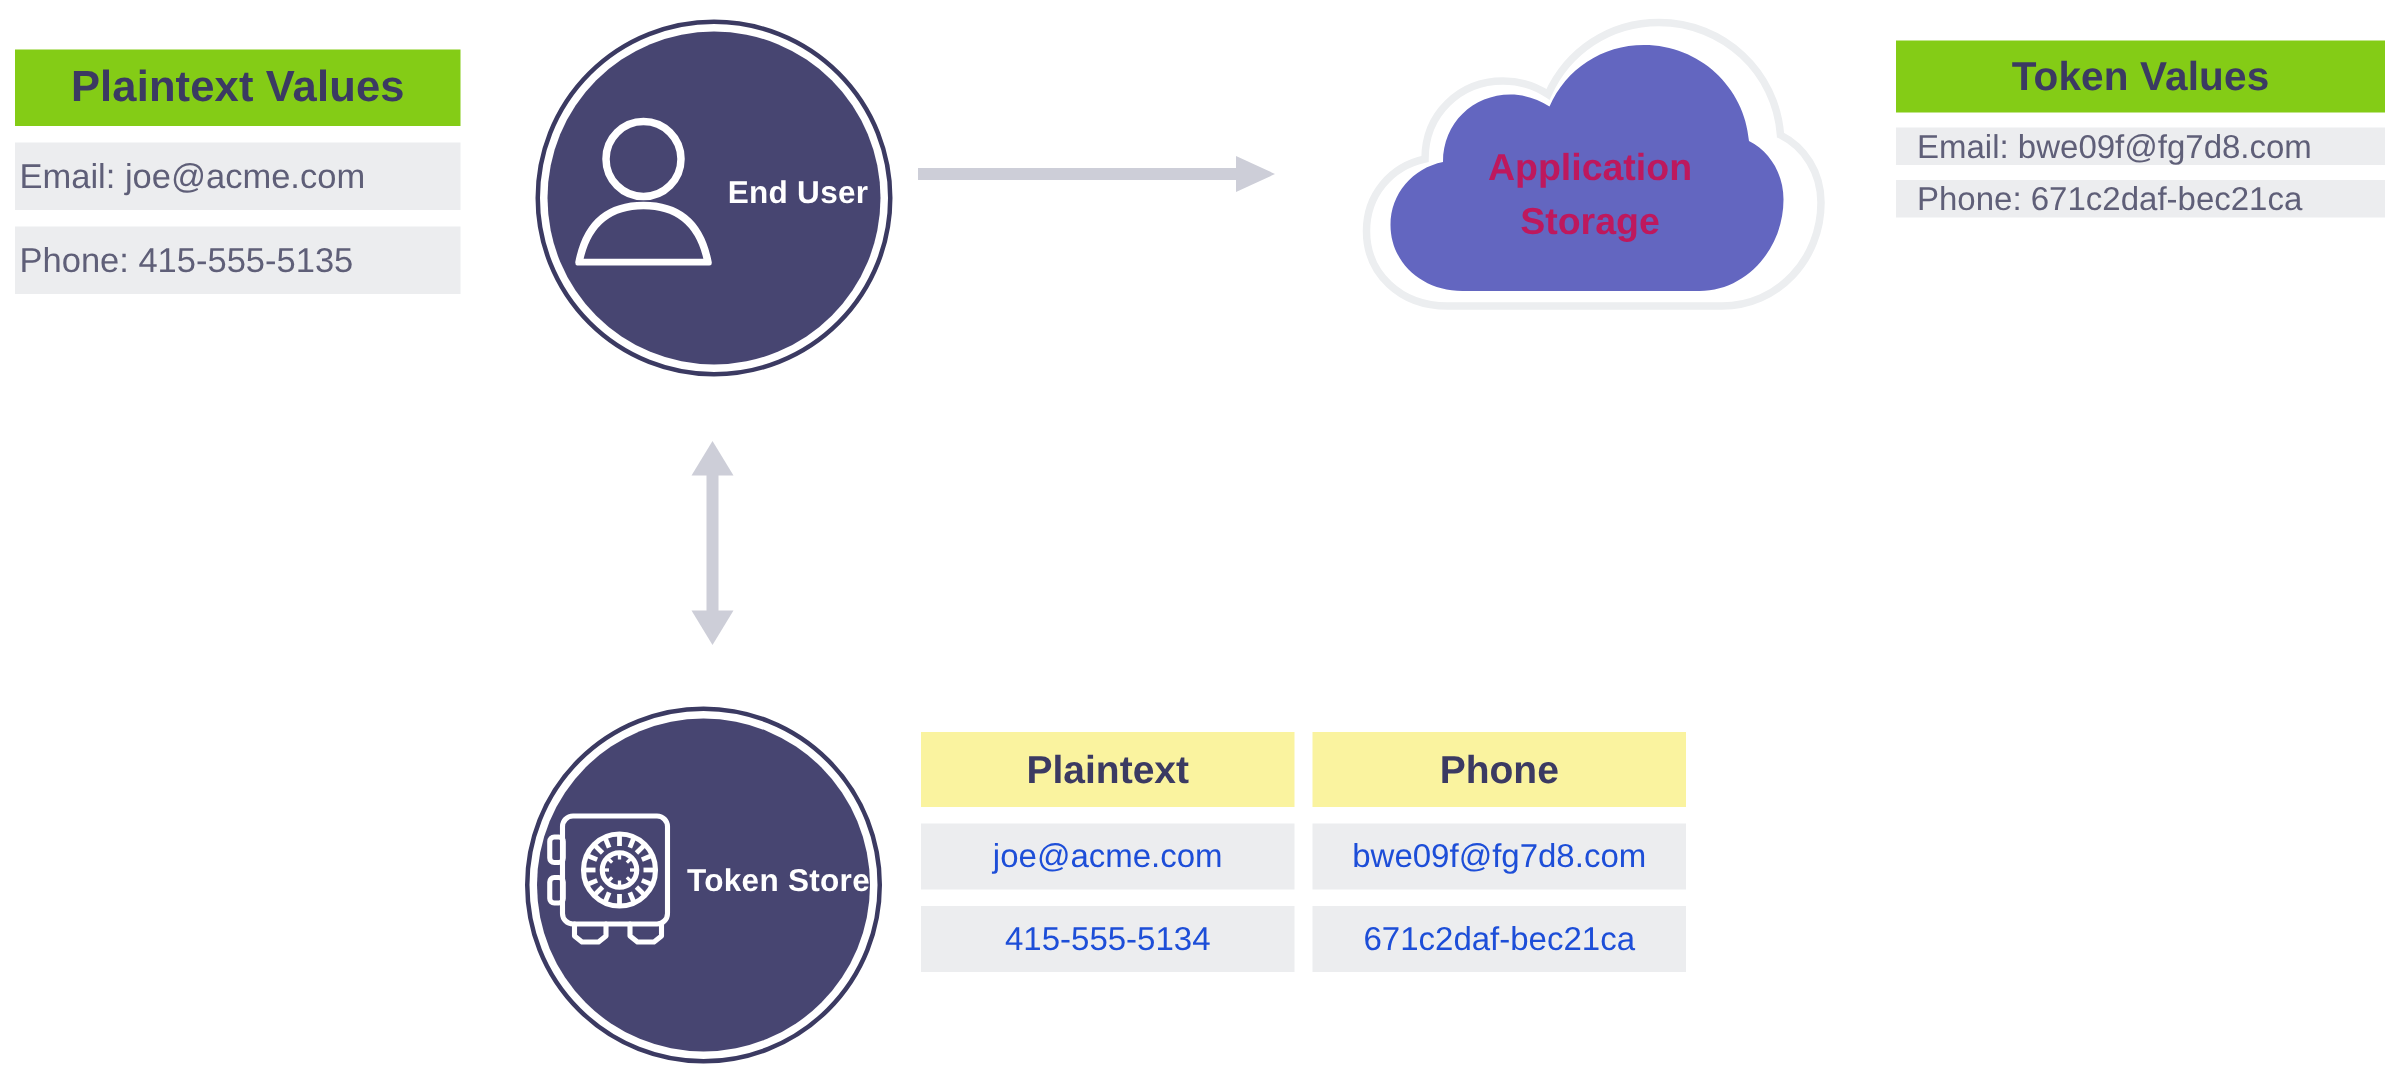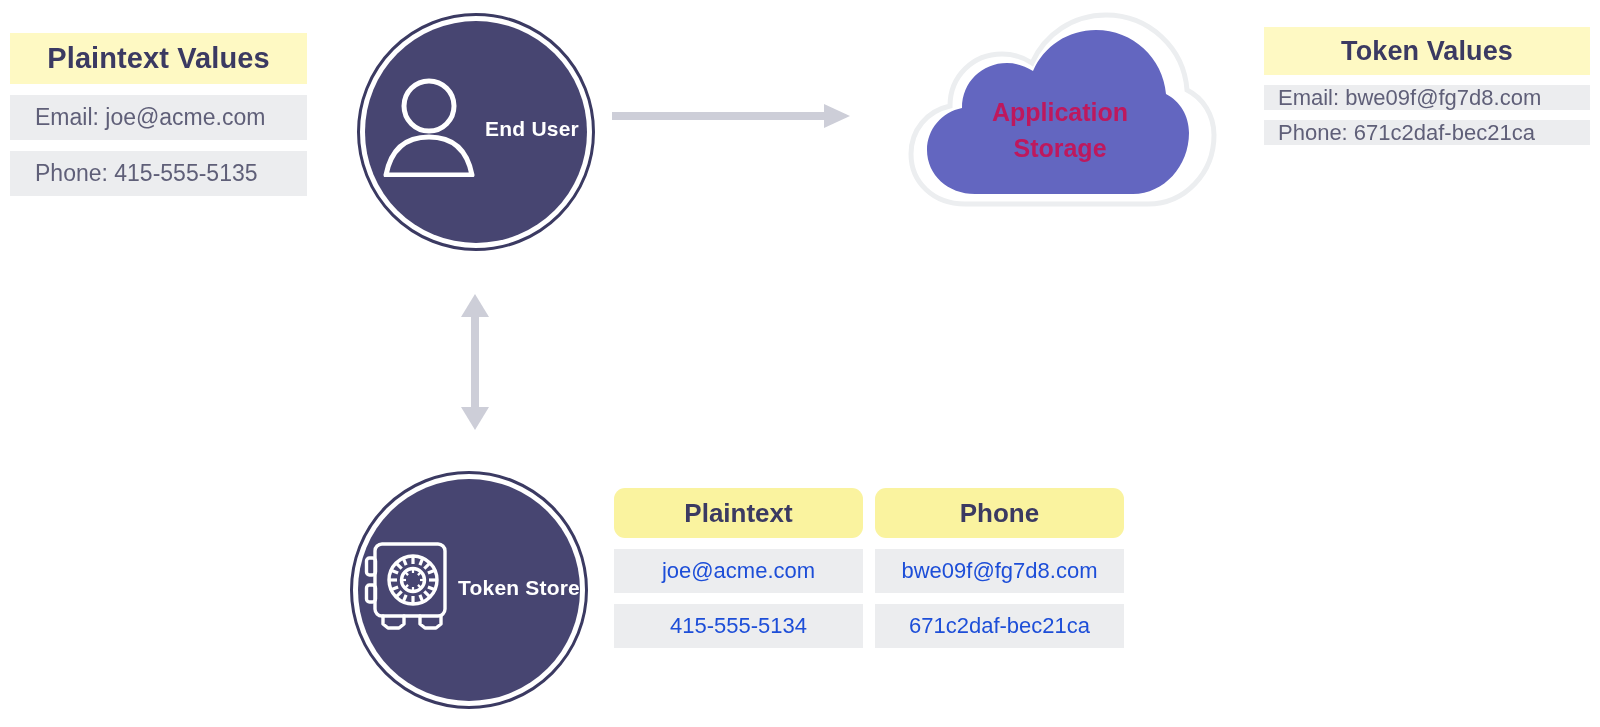--- a/index.html
+++ b/index.html
@@ -14,21 +14,21 @@
     position: relative;
     overflow: hidden;
     font-family: "Liberation Sans", sans-serif;
     -webkit-font-smoothing: antialiased;
   }
 
   .abs { position: absolute; }
 
   
   .panel-head {
-    background: #fef9c3;
+    background: #84cc16;
     color: #3b3a62;
     font-weight: bold;
     display: flex;
     align-items: center;
     justify-content: center;
     letter-spacing: .1px;
   }
   .panel-row {
     background: #ecedef;
     color: #5f5f78;
@@ -38,21 +38,21 @@
 
   #left-panel  { left: 10px;  top: 33px; width: 297px; }
   #right-panel { left: 1264px; top: 27px; width: 326px; }
 
   #left-panel .panel-head  { height: 51px; font-size: 29px; }
   #right-panel .panel-head { height: 48px; font-size: 27px; }
 
   #left-panel .panel-row {
     height: 45px;
     font-size: 23px;
-    padding-left: 25px;
+    padding-left: 3px;
     margin-top: 11px;
   }
   #right-panel .panel-row {
     height: 25px;
     font-size: 22px;
     padding-left: 14px;
     margin-top: 10px;
   }
 
   
@@ -130,21 +130,20 @@
   }
   .tbl-head {
     background: #faf39f;
     color: #3b3a62;
     font-weight: bold;
     font-size: 26px;
     height: 50px;
     display: flex;
     align-items: center;
     justify-content: center;
-    border-radius: 11px;
   }
   .tbl-cell {
     background: #ecedef;
     color: #1d4ed8;
     font-size: 22px;
     height: 44px;
     display: flex;
     align-items: center;
     justify-content: center;
   }

